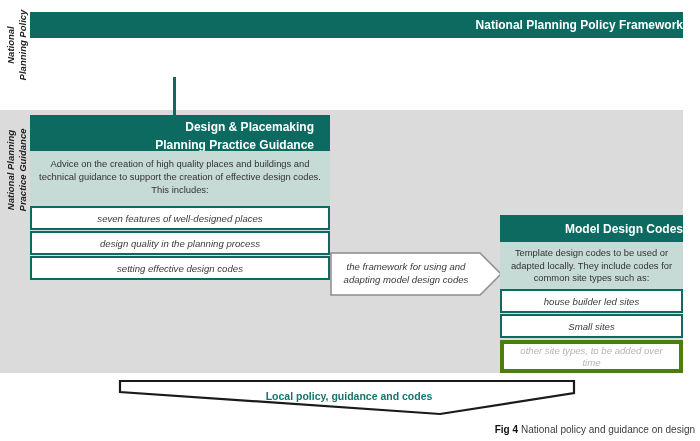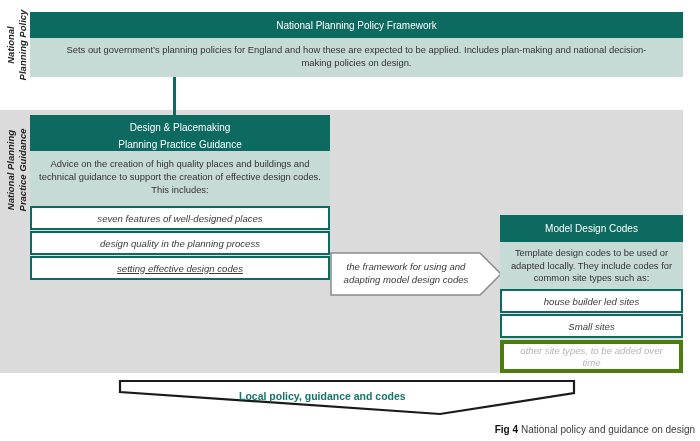--- a/index.html
+++ b/index.html
@@ -12,22 +12,22 @@
   body{font-family:"Liberation Sans","DejaVu Sans",sans-serif;color:#2e2e2e;}
   .stage{position:relative;width:700px;height:441px;background:#fff;overflow:hidden;}
 
   .panel{position:absolute;left:0;top:110px;width:683px;height:263px;background:var(--panel-gray);}
 
   .vlabel{position:absolute;transform:translate(-50%,-50%) rotate(-90deg);
           font-style:italic;font-weight:bold;font-size:9.5px;line-height:11.5px;
           color:#222;text-align:center;white-space:nowrap;}
   .vlabel span{display:block;}
 
-  .teal-header{position:absolute;background:var(--teal);color:#fff;font-weight:normal;
-               font-size:10px;display:flex;flex-direction:column;align-items:center;
+  .teal-header{position:absolute;background:var(--teal);color:#fff;font-weight:bold;
+               font-size:12px;display:flex;flex-direction:column;align-items:flex-end;
                justify-content:center;text-align:center;}
   .light-body{position:absolute;background:var(--light-teal);color:#333;font-size:9.4px;
               line-height:13px;text-align:center;box-sizing:border-box;}
 
   .nppf-header{left:30px;top:12px;width:653px;height:26px;}
   .nppf-body{left:30px;top:38px;width:653px;height:39px;padding:5px 22px 0;}
 
   .connector{position:absolute;left:173px;top:77px;width:3px;height:38px;background:var(--teal);}
 
   .design-header{left:30px;top:115px;width:300px;height:42px;justify-content:space-evenly;padding:2px 16px;box-sizing:border-box;}
@@ -45,21 +45,21 @@
   .future-box{position:absolute;left:500px;top:340px;width:183px;height:33px;box-sizing:border-box;
               background:#fff;border:4px solid #4d7c0f;color:#b4b4b4;font-style:italic;font-size:9.6px;
               line-height:12px;display:flex;align-items:center;justify-content:center;text-align:center;
               padding:0 6px;}
 
   .flow-arrow{position:absolute;left:330px;top:252px;}
   .flow-arrow-label{position:absolute;left:333px;top:261px;width:146px;font-style:italic;
                     font-size:9.6px;line-height:12.5px;color:#3a3a3a;text-align:center;}
 
   .chevron{position:absolute;left:118px;top:379px;}
-  .banner-text{position:absolute;left:239px;top:390px;width:220px;text-align:left;
+  .banner-text{position:absolute;left:239px;top:390px;width:220px;text-align:center;
                font-weight:bold;font-size:10.5px;color:var(--banner-text-teal);}
 
   .caption{position:absolute;left:398px;top:424px;width:297px;text-align:right;font-size:10px;color:#3c3c3c;}
   .caption .fig{font-weight:bold;color:#111;}
   .caption .rest{margin-left:3px;}
 </style>
 </head>
 <body>
 
 <div class="stage">
@@ -67,42 +67,41 @@
   <div class="panel"></div>
 
   <div class="vlabel" style="left:16px;top:45px;">
     <span>National</span>
     <span>Planning Policy</span>
   </div>
 
   <div class="teal-header nppf-header">
     <span>National Planning Policy Framework</span>
   </div>
-  <div class="light-body nppf-body"><span>Sets out government’s planning policies for England and how these are expected to be applied. Includes plan-making and national decision-making policies on design.</span></div>
 
   <div class="connector"></div>
 
   <div class="vlabel" style="left:16px;top:170px;">
     <span>National Planning</span>
     <span>Practice Guidance</span>
   </div>
 
   <div class="teal-header design-header">
     <span>Design &amp; Placemaking</span>
     <span>Planning Practice Guidance</span>
   </div>
   <div class="light-body design-body"><span>Advice on the creation of high quality places and buildings and technical guidance to support the creation of effective design codes. This includes:</span></div>
 
   <div class="item-box li" style="top:231px;">
       <span>design quality in the planning process</span>
     </div>
   <div class="item-box li" style="top:206px;">
       <span>seven features of well-designed places</span>
     </div>
-  <div class="item-box li" style="top:256px;text-decoration:underline;">
+  <div class="item-box li" style="top:256px;">
       <span>setting effective design codes</span>
     </div>
 
   <svg class="flow-arrow" width="173" height="44" viewBox="0 0 173 44">
     <polygon points="1,1 150,1 171,22 150,43 1,43" fill="#ffffff" stroke="#8c8c8c" stroke-width="1.5"></polygon>
   </svg>
   <div class="flow-arrow-label">the framework for using and adapting model design codes</div>
 
   <div class="teal-header mdc-header">
     <span>Model Design Codes</span>

